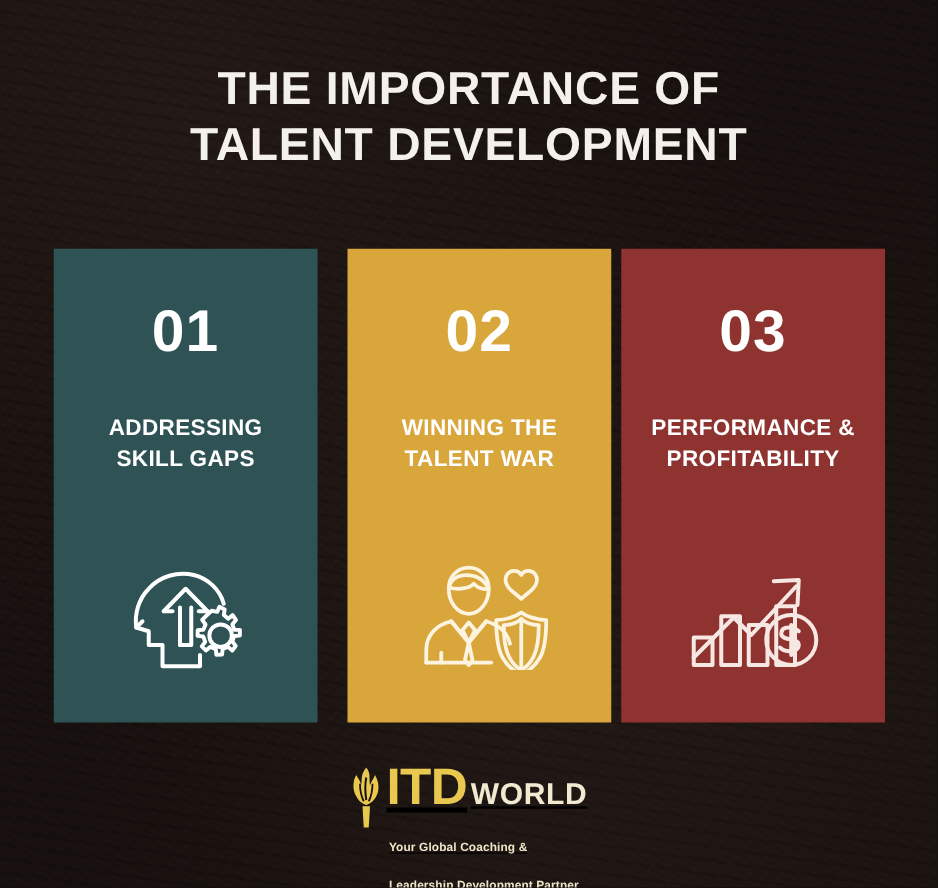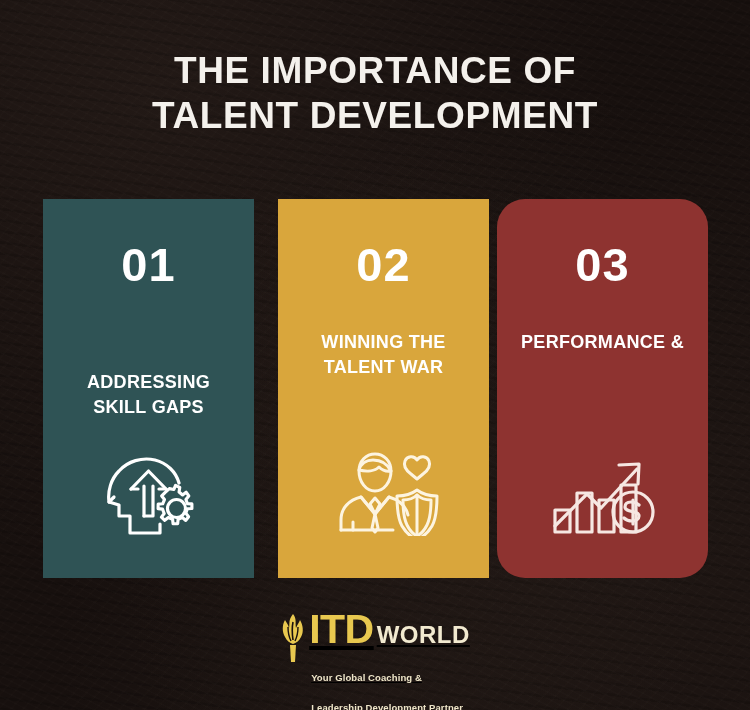--- a/index.html
+++ b/index.html
@@ -148,21 +148,21 @@
 
   <div id="texture"></div>
 
   <div id="title-block">
     <span class="title-line">THE IMPORTANCE OF</span>
     <span class="title-line">TALENT DEVELOPMENT</span>
   </div>
 
   <div id="cards">
 
-    <div class="card" style="background:#2f5355;gap:40px;">
+    <div class="card" style="background:#2f5355;">
       <div class="card-number">01</div>
       <div class="card-label">
         <span>ADDRESSING</span><br>
         <span>SKILL GAPS</span>
       </div>
       <div class="card-icon">
         <svg width="104" height="86" viewBox="0 0 104 86" fill="none" stroke="#ffffff" stroke-width="3.2" stroke-linecap="round" stroke-linejoin="round">
 
           <path d="M63 74 L63 83 L33 83 L33 66 L22 66 L22 55 L12 52 C10.5 41 14 29 22 21 C31 11 45 7 58 10 C70 13 79 22 82 33"></path>
 
@@ -206,24 +206,25 @@
           <path d="M88 12 c-3 -5 -10 -4 -12 1 c-2 5 2 10 6 13 l6 5 l6 -5 c4 -3 8 -8 6 -13 c-2 -5 -9 -6 -12 -1z"></path>
 
           <path d="M68 48 c8 0 16 -3 20 -6 c4 3 12 6 20 6 c0 13 -1 23 -5 30 c-4 7 -9 11 -15 14 c-6 -3 -11 -7 -15 -14 c-4 -7 -5 -17 -5 -30z"></path>
 
           <path d="M74 52 c7 0 11 -2 14 -5 c3 3 7 5 14 5 c0 11 -1 19 -4 25 c-3 6 -6 9 -10 11 c-4 -2 -7 -5 -10 -11 c-3 -6 -4 -14 -4 -25z"></path>
           <path d="M88 47 L88 88"></path>
         </svg>
       </div>
     </div>
 
-    <div class="card" style="background:#8e3330;border-radius:28px;">
+    <div class="card" style="background:#8e3330;">
       <div class="card-number">03</div>
       <div class="card-label">
         <span>PERFORMANCE &amp;</span><br>
+        <span>PROFITABILITY</span>
       </div>
       <div class="card-icon">
         <svg width="108" height="86" viewBox="0 0 108 86" fill="none" stroke="#f6e7e2" stroke-width="3.2" stroke-linecap="round" stroke-linejoin="round">
 
           <path d="M6 76 L38 44 L52 58 L88 19"></path>
           <path d="M70 15 L90 14 L89 34"></path>
 
           <rect x="6" y="60" width="15" height="22"></rect>
           <rect x="28" y="43" width="15" height="39"></rect>
           <rect x="50" y="50" width="15" height="32"></rect>

